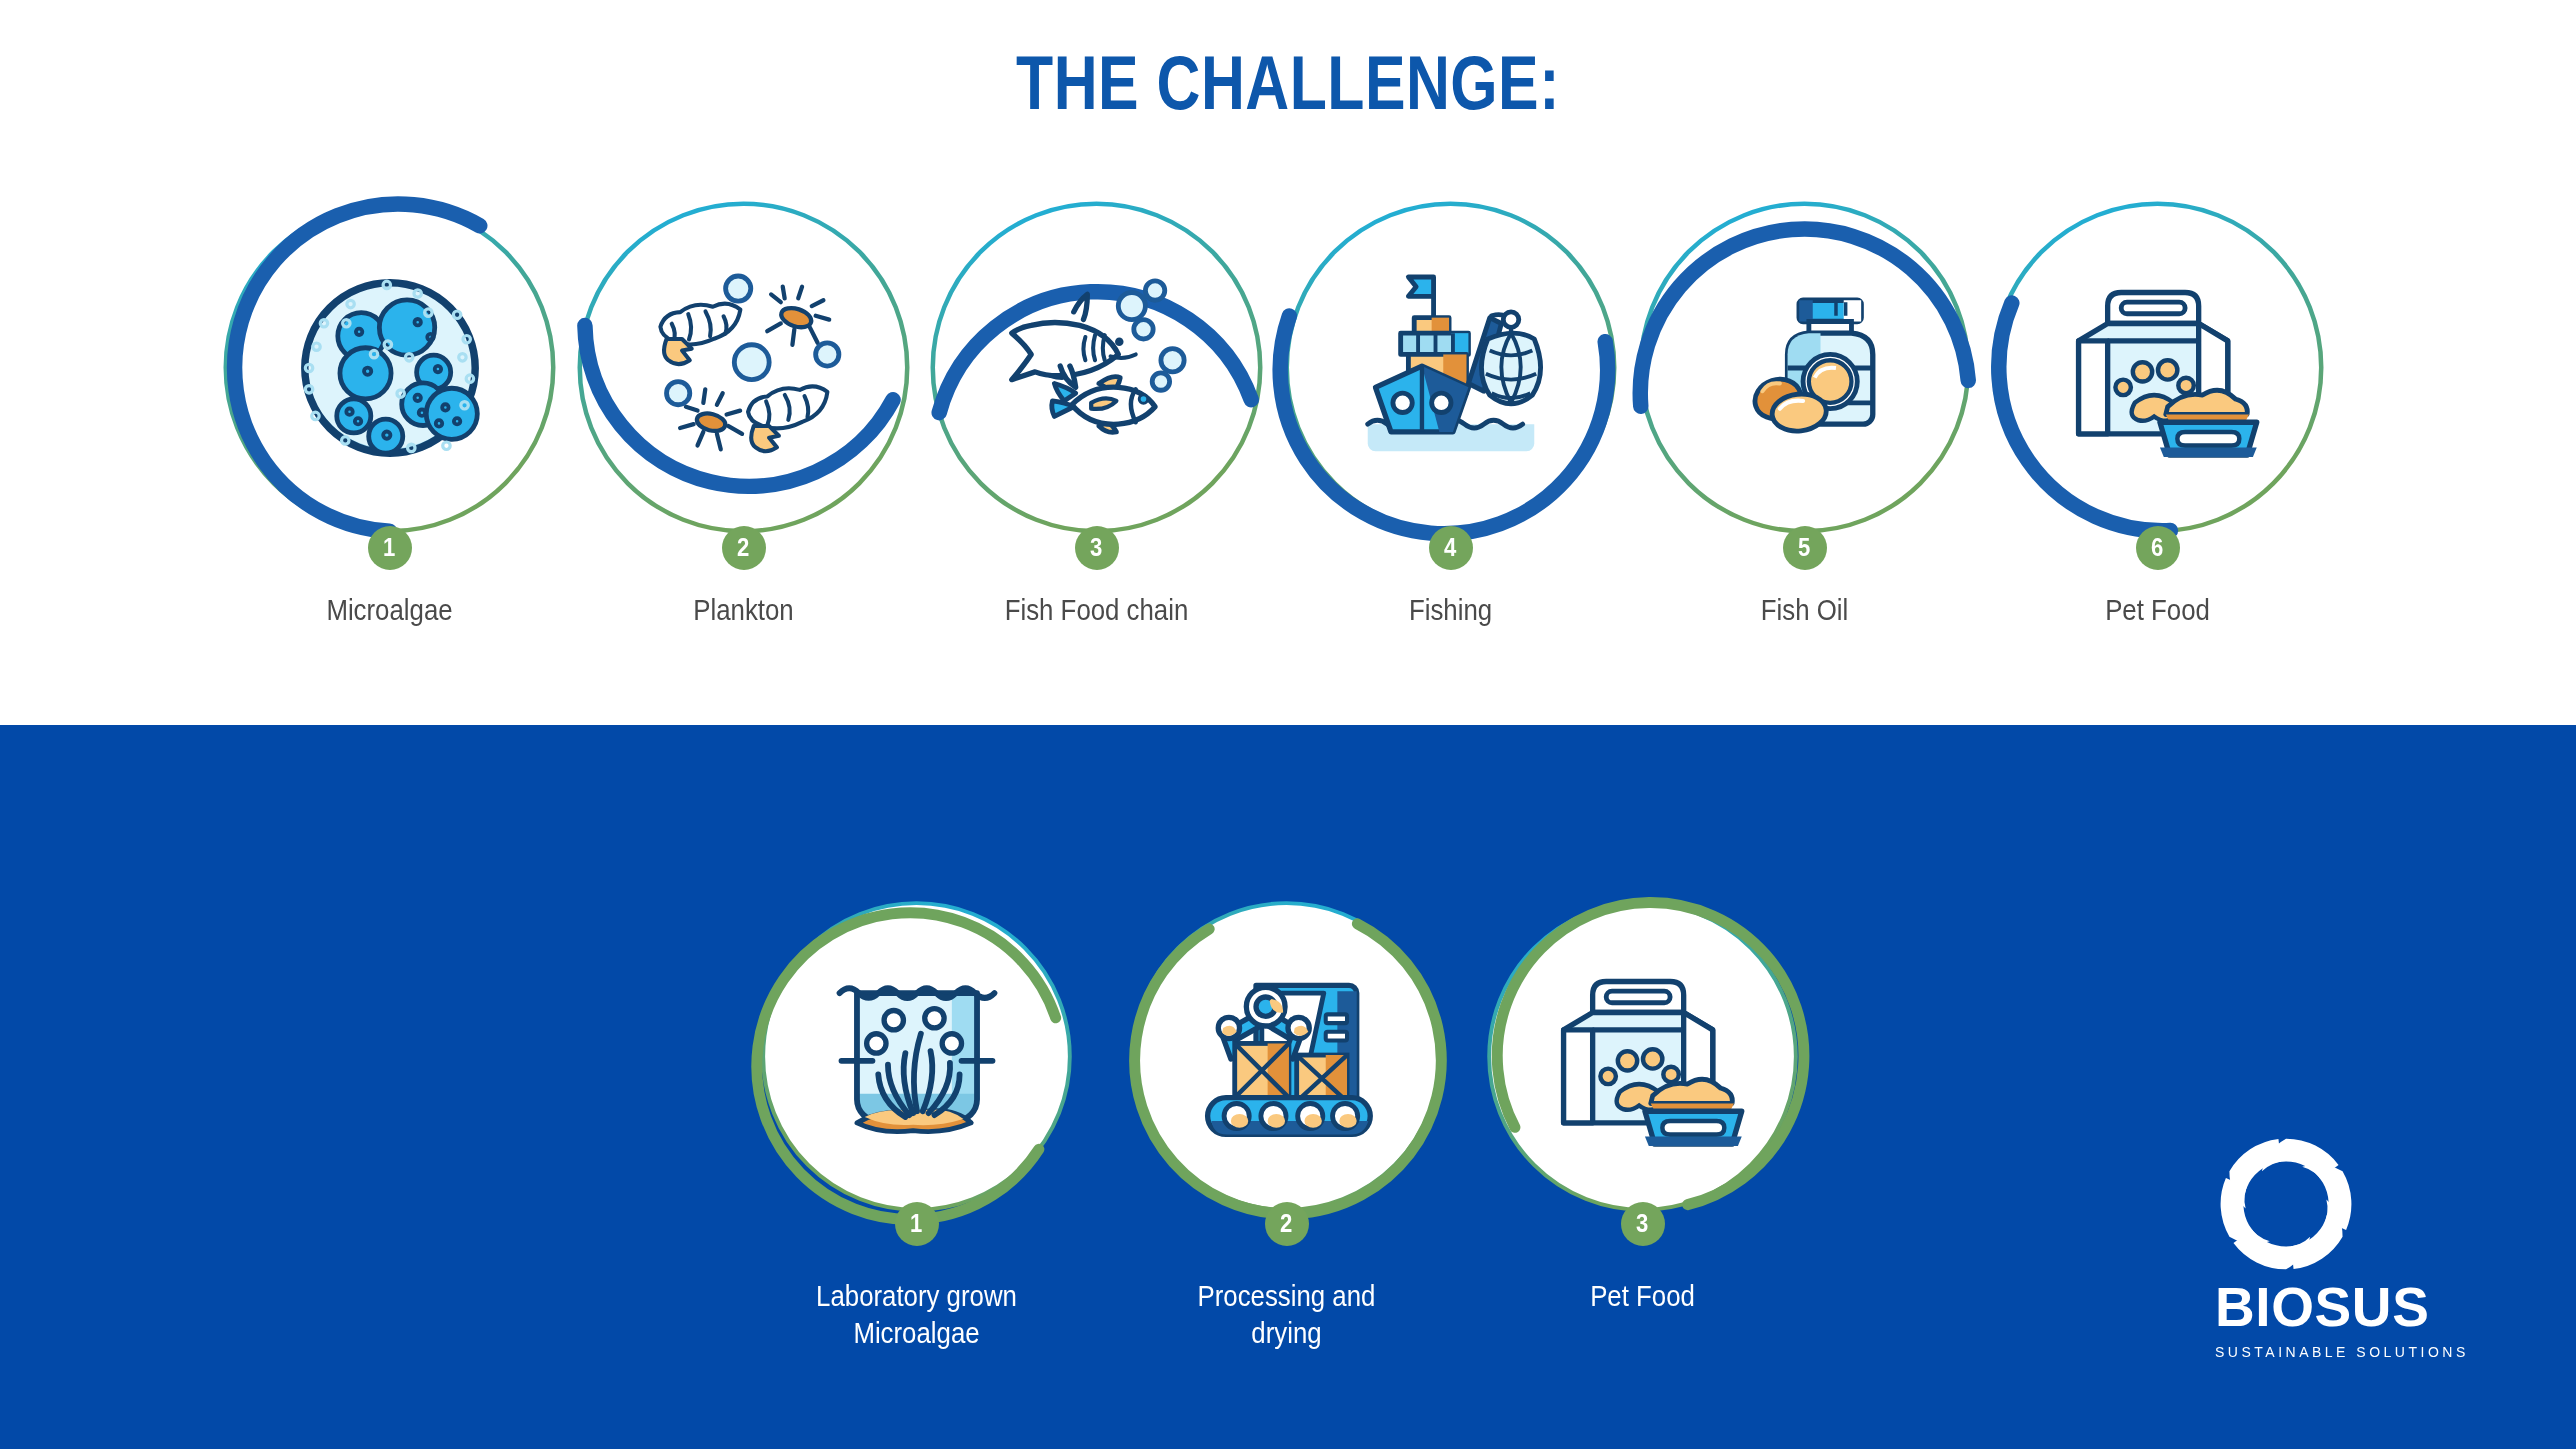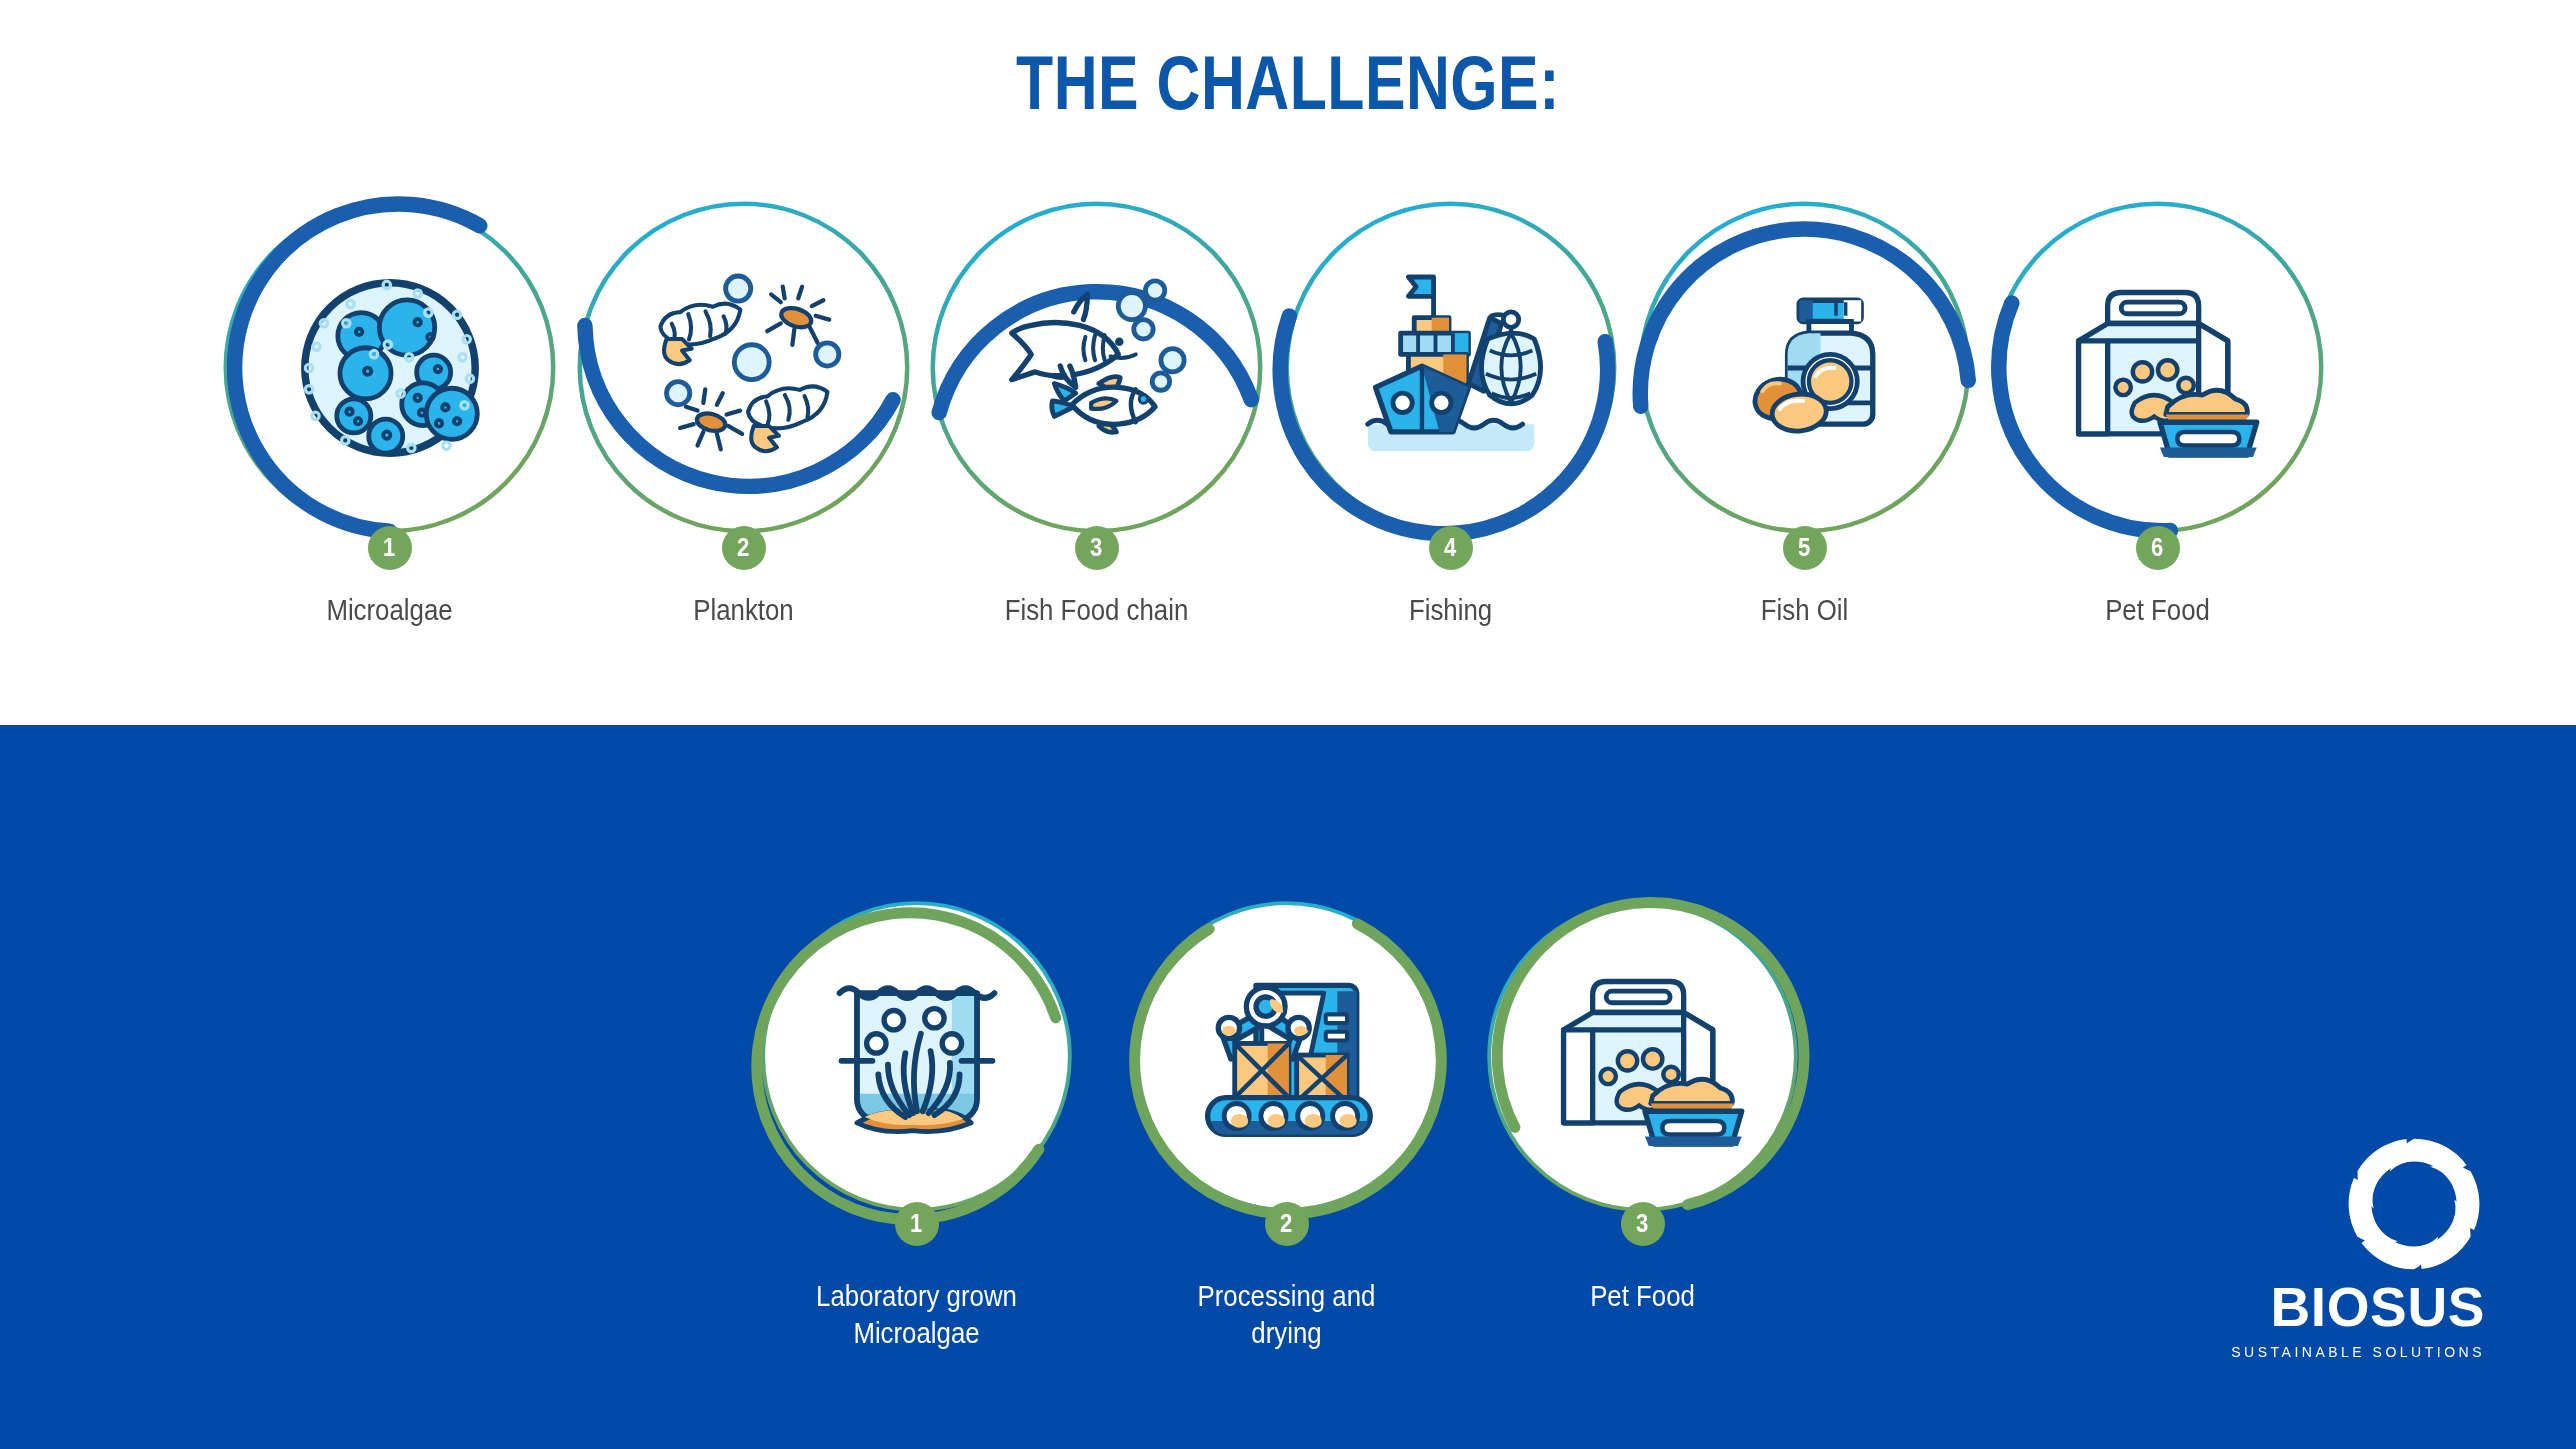--- a/index.html
+++ b/index.html
@@ -95,21 +95,21 @@
   .s1 .ring-wrap svg,.s2 .ring-wrap svg,.s3 .ring-wrap svg{ width:335px;height:335px;}
 
   .sc1{ left:749px; top:1278px; width:335px;}
   .sc2{ left:1119px; top:1278px; width:335px;}
   .sc3{ left:1475px; top:1278px; width:335px;}
 
   
   .logo{
     position:absolute; left:2215px; top:1133px;
     width:270px; height:258px;
-    display:flex; flex-direction:column; align-items:flex-end;
+    display:flex; flex-direction:column; align-items:flex-start;
   }
   .logo-mark{ width:142px; height:142px; }
   .logo-word{
     color:#ffffff; font-size:55px; font-weight:700;
     letter-spacing:0.6px; line-height:1; margin-top:5.2px;
   }
   .logo-tag{
     color:#ffffff; font-size:14px; font-weight:400;
     letter-spacing:3.5px; margin-top:9px;
   }

